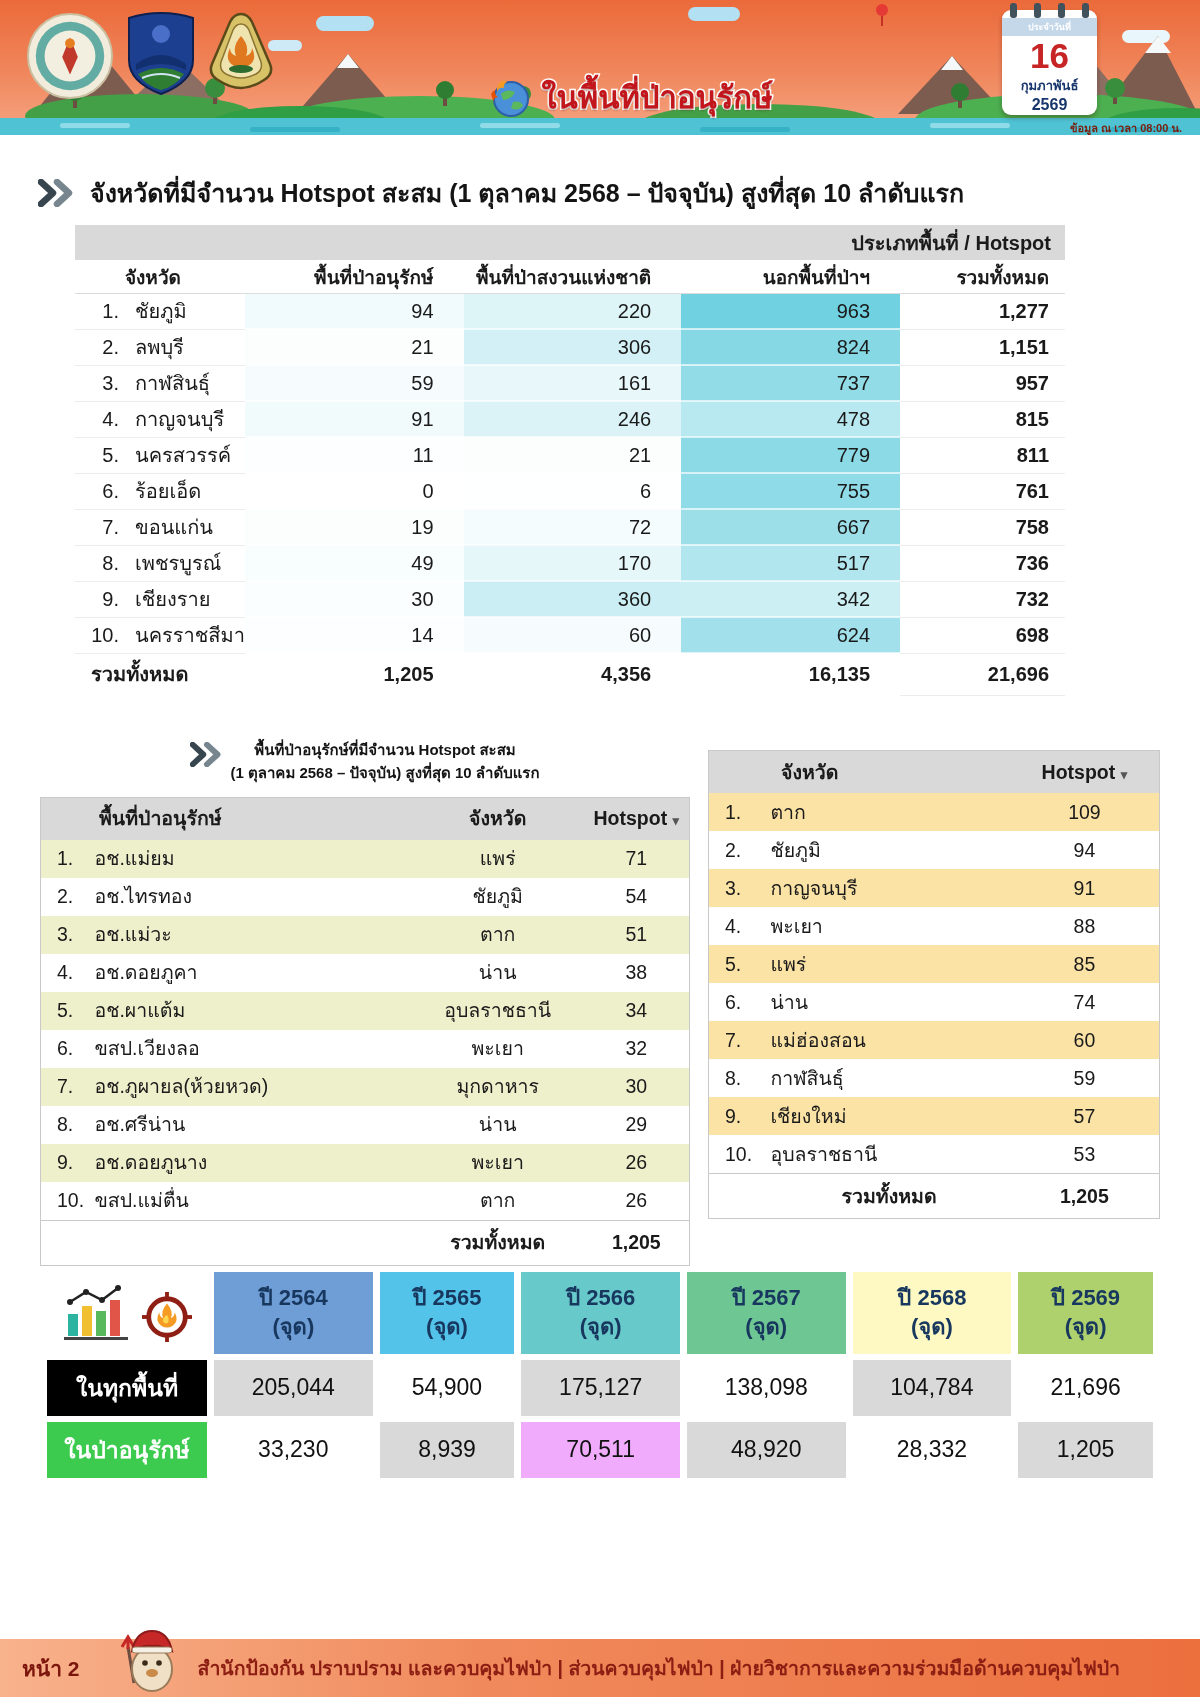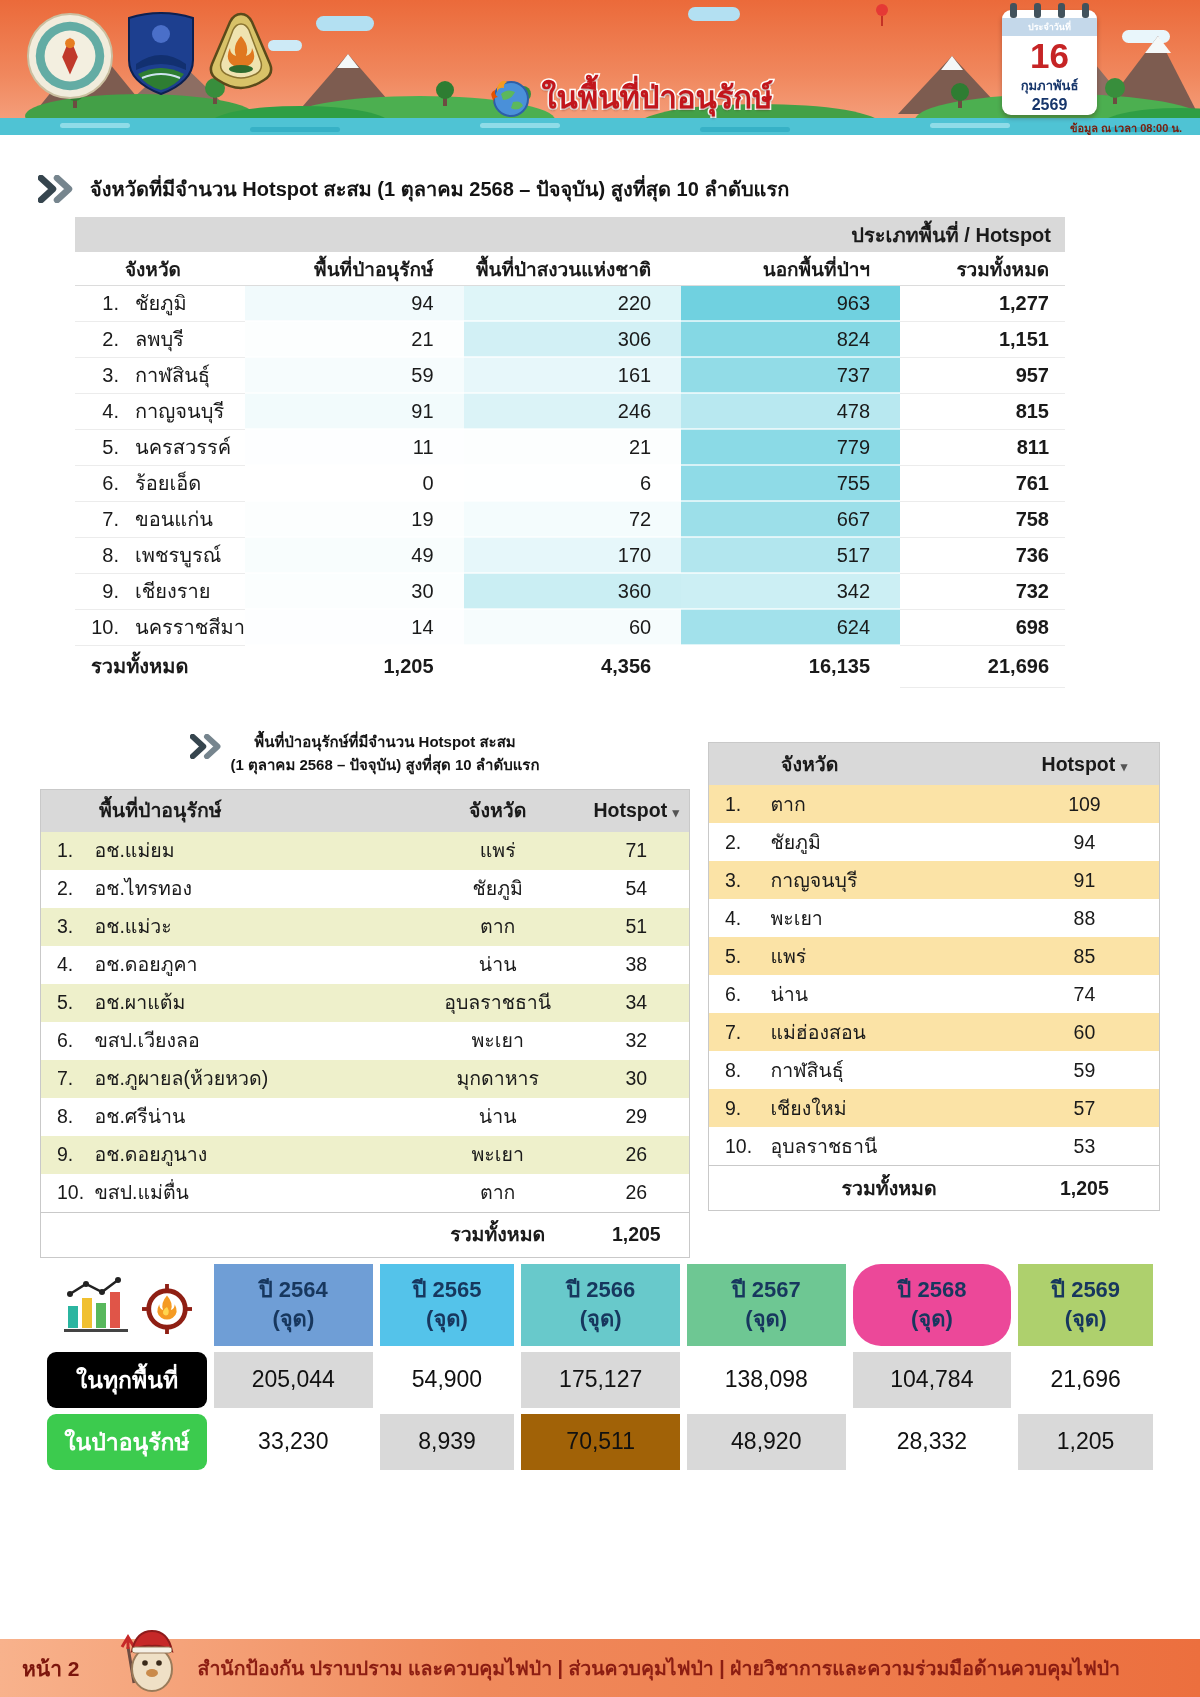--- a/index.html
+++ b/index.html
@@ -24,21 +24,21 @@
   .cal-rings{position:absolute;top:-7px;left:0;width:100%;display:flex;justify-content:space-around;}
   .cal-rings span{display:block;width:7px;height:15px;background:#42525c;border-radius:3px;}
   .cal-label{margin-top:8px;background:#c4d8ea;color:#ffffff;font-size:9px;text-align:center;
       padding:2px 0;font-weight:bold;}
   .cal-day{font-size:35px;font-weight:bold;color:#c62425;text-align:center;line-height:1.05;margin-top:2px;}
   .cal-month{font-size:13px;font-weight:bold;color:#17366b;text-align:center;}
   .cal-year{font-size:16px;font-weight:bold;color:#17366b;text-align:center;}
   .time-note{position:absolute;right:18px;top:119px;font-size:11px;font-weight:bold;color:#7a2010;}
 
   
-  .sec-head{display:flex;align-items:center;gap:16px;font-size:20px;font-weight:bold;color:#141414;}
+  .sec-head{display:flex;align-items:center;gap:16px;font-size:25px;font-weight:bold;color:#141414;}
   .sec1-head{margin:38px 40px 12px 38px;}
   .hist-head{margin:56px 40px 14px 62px;}
   .chev{flex:0 0 auto;}
 
   
   .main-table{margin-left:75px;width:990px;border-collapse:collapse;font-size:20px;}
   .main-table td,.main-table th{padding:0 0;}
   .band-row td{background:#d9d9d9;height:35px;text-align:right;font-weight:bold;padding-right:14px;font-size:20px;}
   .head-row th{height:33px;font-weight:bold;background:#ffffff;border-bottom:1px solid #dcdcdc;font-size:19px;}
   .head-row .prov{text-align:left;}
@@ -74,21 +74,21 @@
   .filter{color:#555;font-size:13px;}
   .lt-rank{width:52px;} .lt-area{width:320px;} .lt-prov{width:172px;} .lt-hs{width:106px;}
   .rt-rank{width:60px;} .rt-prov{width:242px;} .rt-hs{width:150px;}
   .sub-table .th-prov-left{text-align:left;padding-left:72px;}
 
   
   .hist-table{margin-left:40px;width:1120px;border-collapse:separate;border-spacing:7px 6px;}
   .hist-table th.corner{width:158px;background:#ffffff;}
   .hist-table th.year{height:80px;font-size:22px;font-weight:bold;color:#17375e;line-height:1.3;}
   .hist-table td{height:54px;text-align:center;font-size:23px;color:#111;}
-  .hist-table td.hlabel{font-weight:bold;color:#fff;font-size:23px;border-radius:9px;}
+  .hist-table td.hlabel{font-weight:bold;color:#fff;font-size:23px;}
   .corner-icons{display:flex;align-items:flex-end;justify-content:center;gap:8px;}
 
   
   .footer{position:absolute;left:0;bottom:0;width:1200px;height:58px;
       background:linear-gradient(90deg,#f8b28c 0%,#f08a5c 40%,#ec6f3e 100%);
       display:flex;align-items:center;}
   .page-label{margin-left:22px;font-size:21px;font-weight:bold;color:#7c150c;}
   .mascot{position:absolute;left:118px;bottom:4px;}
   .org-line{margin-left:118px;font-size:19.5px;font-weight:bold;color:#8c1d12;}
 </style>
@@ -531,21 +531,21 @@
             <div>(จุด)</div>
           </th>
           <th class="year" style="background: rgb(104, 201, 203);">
             <div>ปี 2566</div>
             <div>(จุด)</div>
           </th>
           <th class="year" style="background: rgb(110, 199, 147);">
             <div>ปี 2567</div>
             <div>(จุด)</div>
           </th>
-          <th class="year" style="background: #ec4899; border-radius: 28px;">
+          <th class="year" style="background: #fef9c3;">
             <div>ปี 2568</div>
             <div>(จุด)</div>
           </th>
           <th class="year" style="background: rgb(174, 208, 109);">
             <div>ปี 2569</div>
             <div>(จุด)</div>
           </th>
         </tr>
     </thead>
     <tbody id="history-tbody">
@@ -555,21 +555,21 @@
           <td class="hval" style="background: rgb(255, 255, 255);">54,900</td>
           <td class="hval" style="background: rgb(217, 217, 217);">175,127</td>
           <td class="hval" style="background: rgb(255, 255, 255);">138,098</td>
           <td class="hval" style="background: rgb(217, 217, 217);">104,784</td>
           <td class="hval" style="background: rgb(255, 255, 255);">21,696</td>
         </tr>
         <tr>
           <td class="hlabel" style="background: rgb(60, 203, 78); color: rgb(255, 255, 255);">ในป่าอนุรักษ์</td>
           <td class="hval" style="background: rgb(255, 255, 255);">33,230</td>
           <td class="hval" style="background: rgb(217, 217, 217);">8,939</td>
-          <td class="hval" style="background: #a16207;">70,511</td>
+          <td class="hval" style="background: #f0abfc;">70,511</td>
           <td class="hval" style="background: rgb(217, 217, 217);">48,920</td>
           <td class="hval" style="background: rgb(255, 255, 255);">28,332</td>
           <td class="hval" style="background: rgb(217, 217, 217);">1,205</td>
         </tr>
       </tbody>
   </table>
 
   <footer class="footer">
     <span class="page-label">หน้า 2</span>
     <svg class="mascot" width="58" height="68" viewBox="0 0 58 68">

